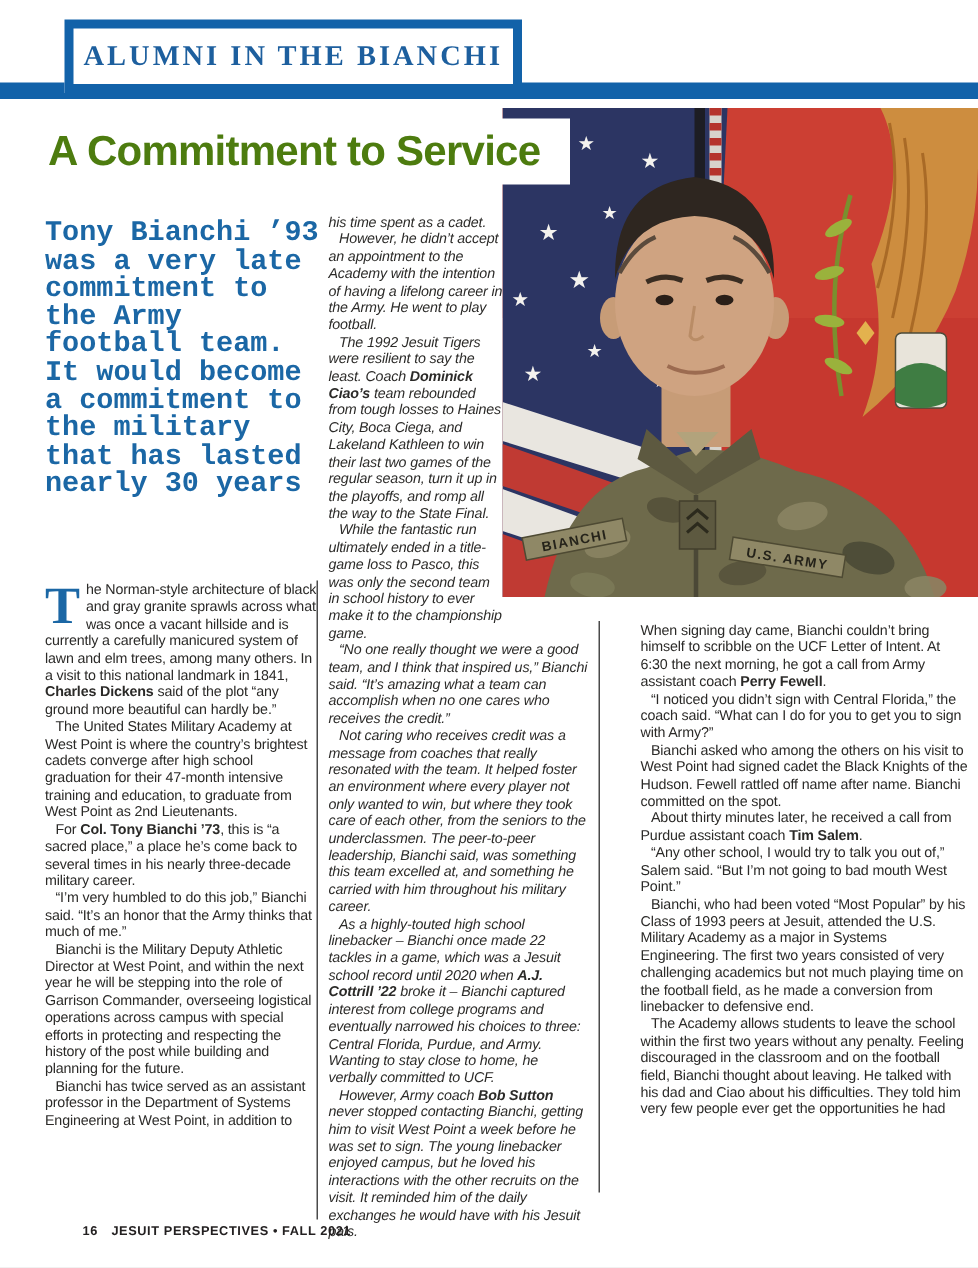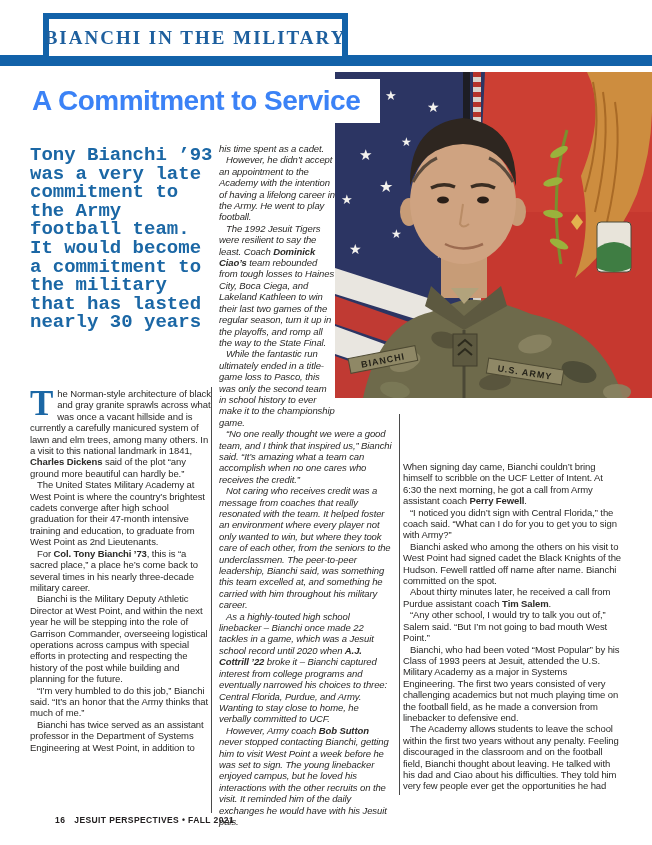--- a/index.html
+++ b/index.html
@@ -9,51 +9,51 @@
   .topbar{position:absolute;left:0;top:55px;width:652px;height:11px;background:#1262a9;}
   .section-box{position:absolute;left:43px;top:13px;width:305px;height:49px;box-sizing:border-box;
         border:6px solid #1262a9;background:#ffffff;display:flex;align-items:center;justify-content:center;z-index:2;}
   .section-box span{font-family:"Liberation Serif",serif;font-weight:bold;font-size:19px;
         letter-spacing:2px;color:#1d5f9e;white-space:nowrap;}
   
   .photo{position:absolute;left:335px;top:72px;width:317px;height:326px;z-index:1;}
   .photo svg{display:block;}
   
   .title{position:absolute;left:28px;top:79px;width:352px;height:44px;margin:0;background:#ffffff;
-        z-index:3;font-size:28px;line-height:44px;font-weight:bold;letter-spacing:-0.5px;color:#3b82f6;
+        z-index:3;font-size:28px;line-height:44px;font-weight:bold;letter-spacing:-0.5px;color:#4d7c0f;
         padding-left:4px;box-sizing:border-box;white-space:nowrap;}
   
   .pullquote{position:absolute;left:30px;top:146px;width:184px;font-family:Liberation Mono, monospace;
         font-weight:bold;font-size:19px;line-height:18.6px;color:#1b67a5;}
   
   .col{position:absolute;font-size:9.5px;line-height:11.4px;letter-spacing:-0.1px;}
   .col p{margin:0;}
   .col p + p{text-indent:7px;}
   .col b{font-weight:bold;}
   .col-left{left:30px;top:388px;width:181px;}
   .col-left p:first-child::first-letter{font-family:"Liberation Serif",serif;font-weight:bold;
         font-size:35px;line-height:27px;color:#1b67a5;float:left;padding:2px 4px 0 0;}
   .col-mid{left:219px;top:143px;width:174px;font-style:italic;}
   .wrap-spacer{float:right;width:57px;height:272px;}
-  .col-right{left:403px;top:415px;width:218px;margin-top:46px;}
+  .col-right{left:427px;top:415px;width:218px;}
   .divider{position:absolute;width:1px;background:#4a4a4a;}
   .divider-left{left:211px;top:387px;height:426px;}
   .divider-mid{left:399px;top:414px;height:381px;}
   
   .footer{position:absolute;left:55px;top:815px;font-size:8.5px;font-weight:bold;color:#232021;
         letter-spacing:0.4px;}
   .footer .pagenum{margin-right:9px;}
 </style>
 </head>
 <body>
 
 <div class="page">
 
   <div class="section-box">
-    <span>BIANCHI IN THE MILITARY</span>
+    <span>ALUMNI IN THE BIANCHI</span>
   </div>
   <div class="topbar"></div>
 
   <div class="photo">
     <svg width="317" height="326" viewBox="0 0 317 326">
 
       <rect width="317" height="326" fill="#c6382f"></rect>
       <rect width="317" height="140" fill="#d24a3a" opacity="0.45"></rect>
 
       <g>
@@ -139,22 +139,22 @@
   </div>
 
   <h1 class="title">A Commitment to Service</h1>
 
   <div class="pullquote">Tony Bianchi ’93 was a very late commitment to the Army football team. It would become a commitment to the military that has lasted nearly 30 years</div>
 
   <div class="col col-left">
       <p>The Norman-style architecture of black and gray granite sprawls across what was once a vacant hillside and is currently a carefully manicured system of lawn and elm trees, among many others. In a visit to this national landmark in 1841, <b>Charles Dickens</b> said of the plot “any ground more beautiful can hardly be.”</p>
       <p>The United States Military Academy at West Point is where the country’s brightest cadets converge after high school graduation for their 47-month intensive training and education, to graduate from West Point as 2nd Lieutenants.</p>
       <p>For <b>Col. Tony Bianchi ’73</b>, this is “a sacred place,” a place he’s come back to several times in his nearly three-decade military career.</p>
+      <p>“I’m very humbled to do this job,” Bianchi said. “It’s an honor that the Army thinks that much of me.”</p>
       <p>Bianchi is the Military Deputy Athletic Director at West Point, and within the next year he will be stepping into the role of Garrison Commander, overseeing logistical operations across campus with special efforts in protecting and respecting the history of the post while building and planning for the future.</p>
-      <p>“I’m very humbled to do this job,” Bianchi said. “It’s an honor that the Army thinks that much of me.”</p>
       <p>Bianchi has twice served as an assistant professor in the Department of Systems Engineering at West Point, in addition to</p>
     </div>
   <div class="divider divider-left"></div>
 
   <div class="col col-mid">
     <div class="wrap-spacer"></div>
   <p>his time spent as a cadet.</p>
       <p>However, he didn’t accept an appointment to the Academy with the intention of having a lifelong career in the Army. He went to play football.</p>
       <p>The 1992 Jesuit Tigers were resilient to say the least. Coach <b>Dominick Ciao’s</b> team rebounded from tough losses to Haines City, Boca Ciega, and Lakeland Kathleen to win their last two games of the regular season, turn it up in the playoffs, and romp all the way to the State Final.</p>
       <p>While the fantastic run ultimately ended in a title-game loss to Pasco, this was only the second team in school history to ever make it to the championship game.</p>

